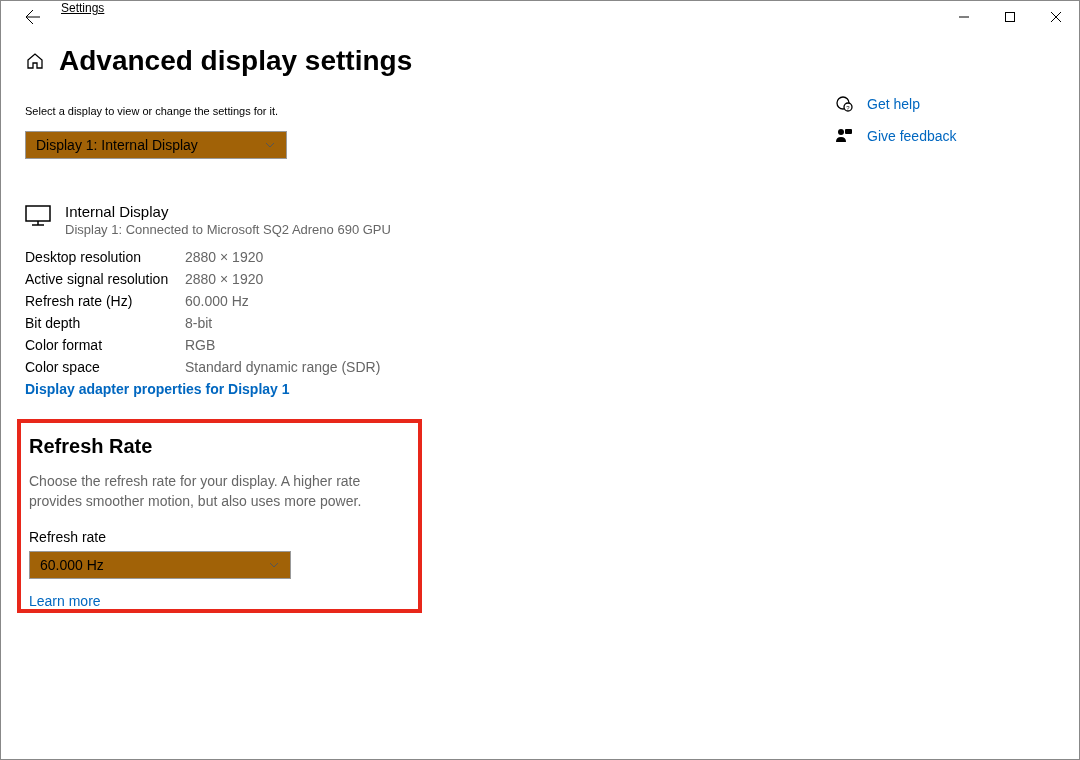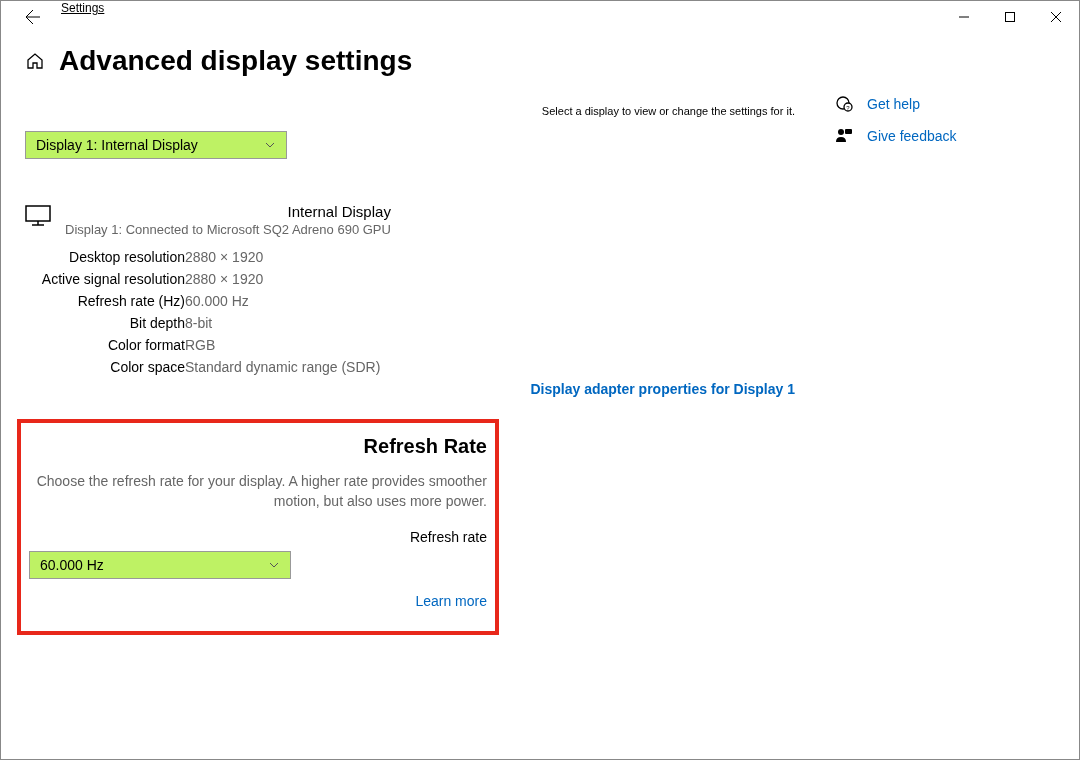--- a/index.html
+++ b/index.html
@@ -43,21 +43,21 @@
       display: flex;
       align-items: center;
       justify-content: center;
       cursor: pointer;
     }
     .page {
       padding: 12px 24px 24px 24px;
       display: flex;
       gap: 40px;
     }
-    .main-col { flex: 1; max-width: 780px; text-align: right; }
+    .main-col { flex: 1; max-width: 780px; }
     .side-col { width: 220px; padding-top: 50px; }
     .header-row {
       display: flex;
       align-items: center;
       gap: 14px;
       margin-bottom: 28px;
     }
     .home-icon {
       width: 20px; height: 20px;
       display:flex; align-items:center; justify-content:center;
@@ -79,21 +79,21 @@
     }
     .dropdown {
       width: 262px;
       border: 1px solid #999;
       padding: 5px 10px;
       font-size: 14px;
       display: flex;
       align-items: center;
       justify-content: space-between;
       cursor: pointer;
-      background: #bef264;
+      background: #a16207;
     }
     .chev-down {
       width:12px; height:12px;
       display:flex; align-items:center; justify-content:center;
     }
     .disp-info-block {
       margin-top: 16px;
     }
     .disp-header {
       display: flex;
@@ -113,23 +113,23 @@
     .info-value { color:#666; }
     .link {
       color: #0067c0;
       font-size: 14px;
       cursor: pointer;
       display:inline-block;
     }
     .link-row { margin-top: 6px; font-weight: bold; }
     .refresh-box {
       border: 4px solid #e8271a;
-      padding: 12px 8px 22px 8px;
+      padding: 12px 8px 0 8px;
       margin-top: 22px;
-      width: 482px;
+      width: 405px;
       margin-left: -8px;
     }
     .refresh-desc {
       color:#666;
       font-size:14px;
       margin-bottom: 18px;
       line-height:1.4;
     }
     .sub-label {
       font-size:14px;

